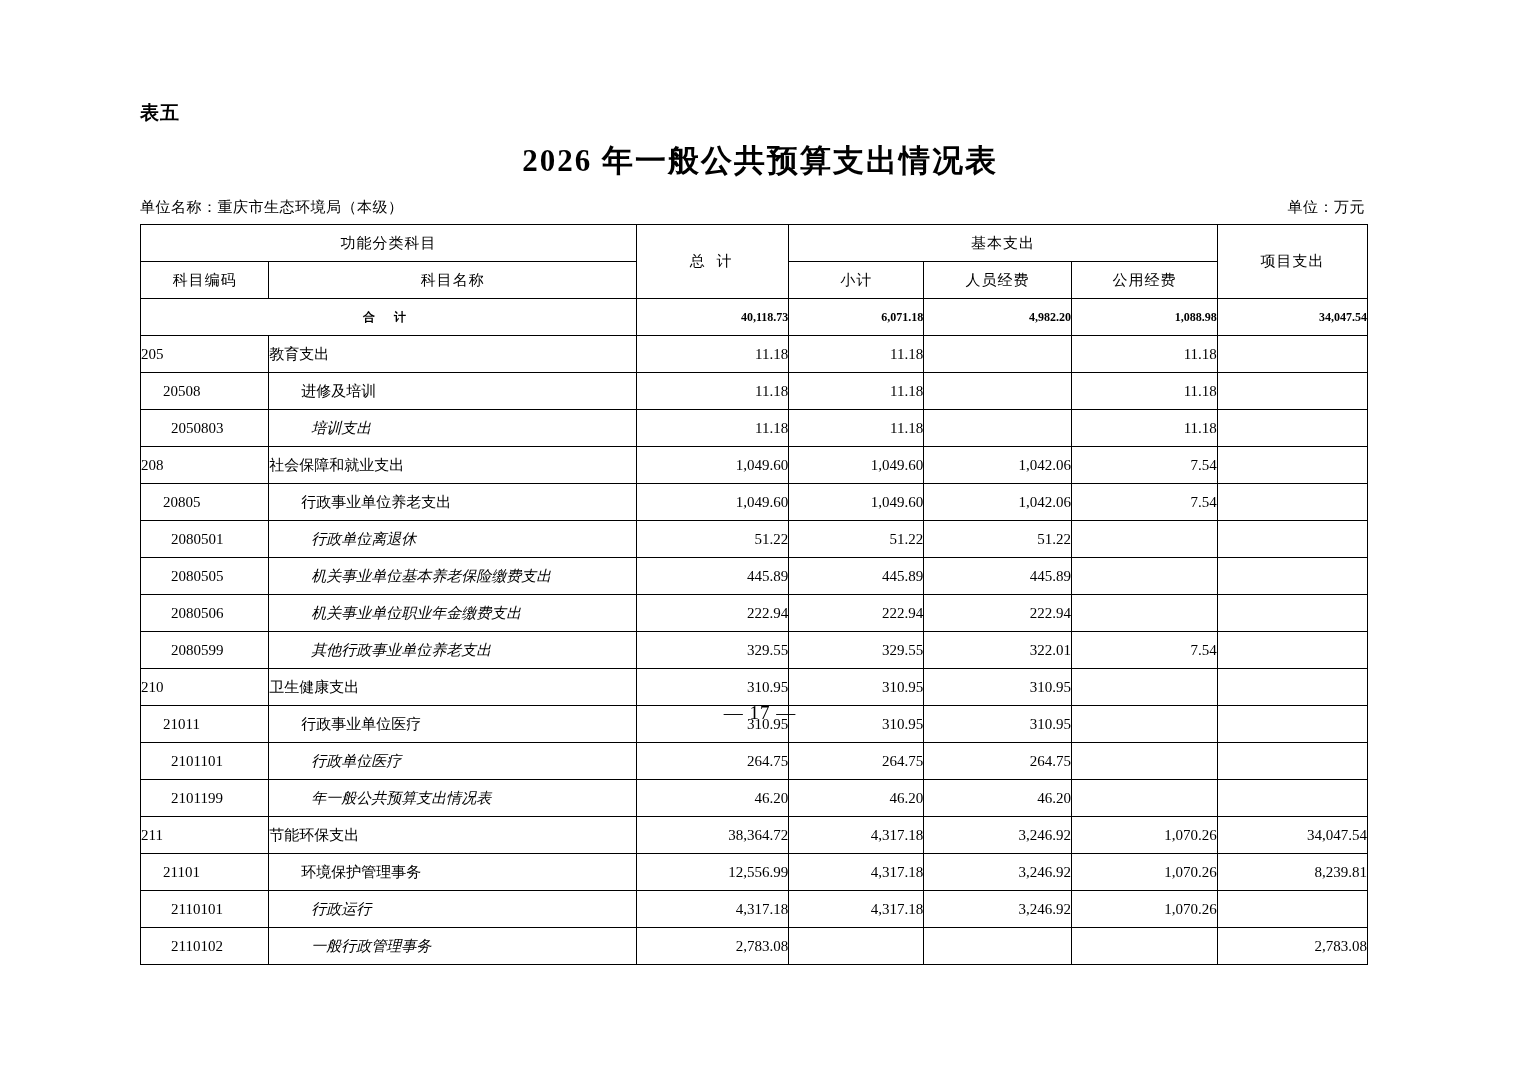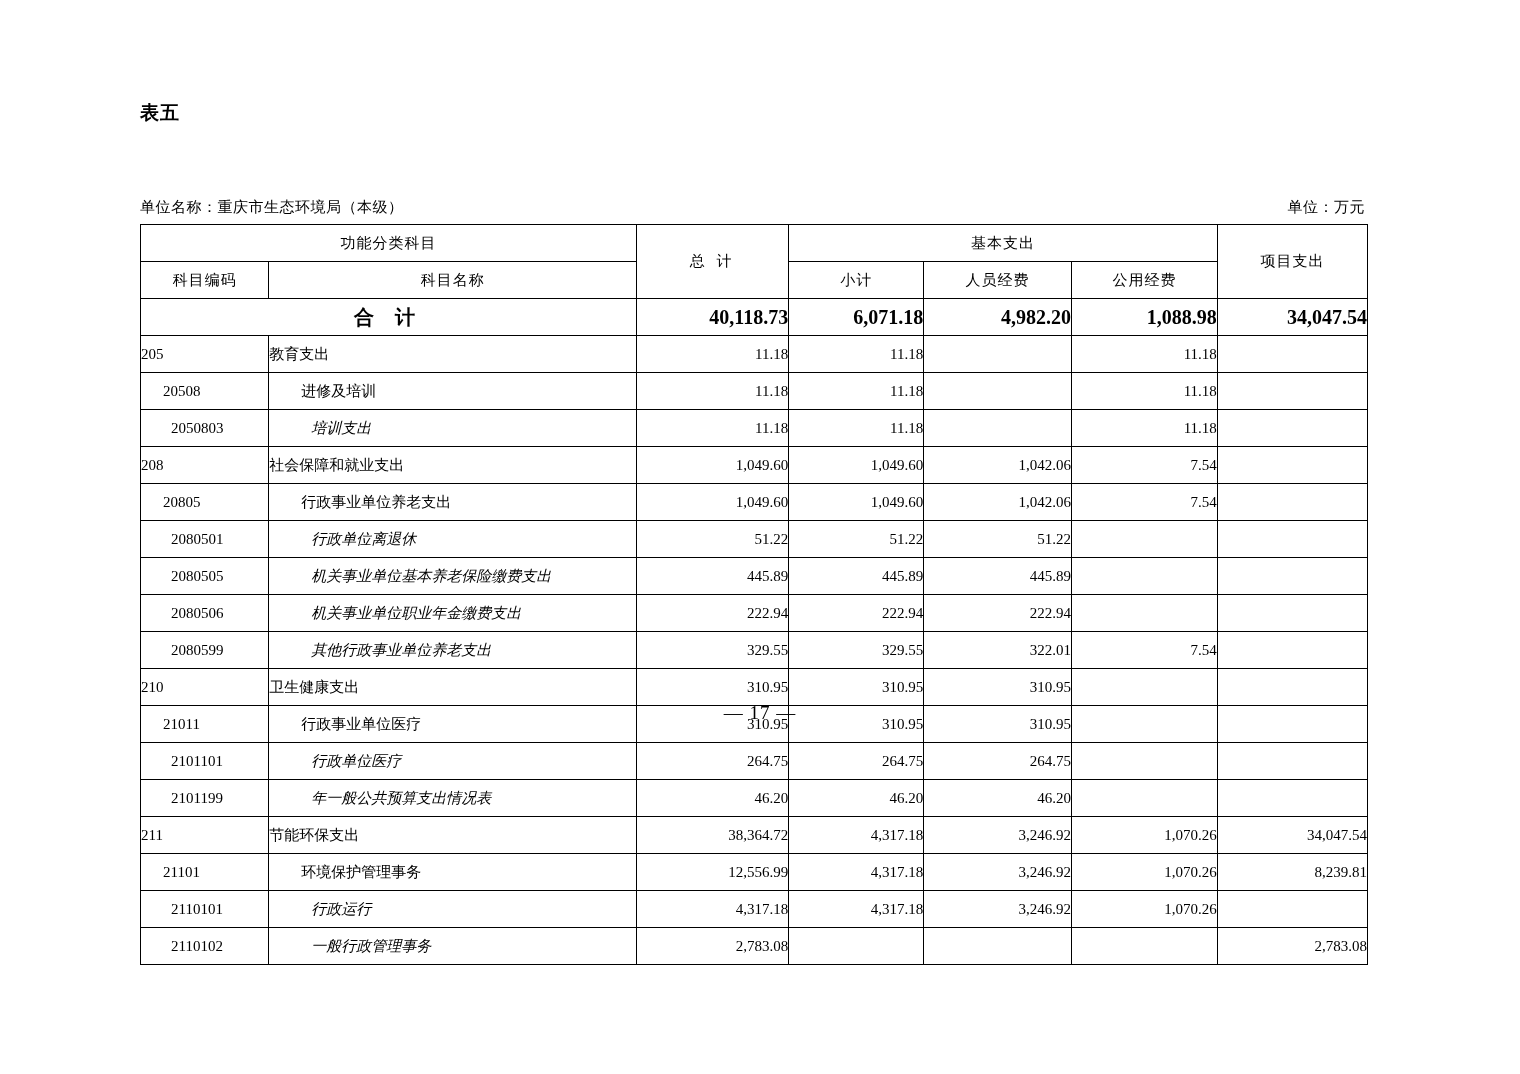--- a/index.html
+++ b/index.html
@@ -97,21 +97,21 @@
   }
   td.name.ind1 { padding-left: 32px; }
   td.name.ind2 { padding-left: 42px; font-style: italic; }
   td.num {
     text-align: right;
     padding-right: 14px;
     font-size: 15px;
   }
   tr.total td {
     font-weight: bold;
-    font-size: 20px;
+    font-size: 12px;
   }
   td.total-label {
     text-align: center;
     letter-spacing: 8px;
     font-weight: bold;
     font-size: 16px;
   }
   .footer-page {
     position: absolute;
     left: 0;
@@ -122,20 +122,21 @@
     letter-spacing: 1px;
   }
 </style>
 </head>
 <body>
 
 <div class="page">
 
   <div class="label-top">表五</div>
 
+  <div class="doc-title">2026 年一般公共预算支出情况表</div>
 
   <div class="unit-left">单位名称：重庆市生态环境局（本级）</div>
   <div class="unit-right">单位：万元</div>
 
   <table class="budget">
     <colgroup>
       <col style="width:118px">
       <col style="width:338px">
       <col style="width:140px">
       <col style="width:124px">

